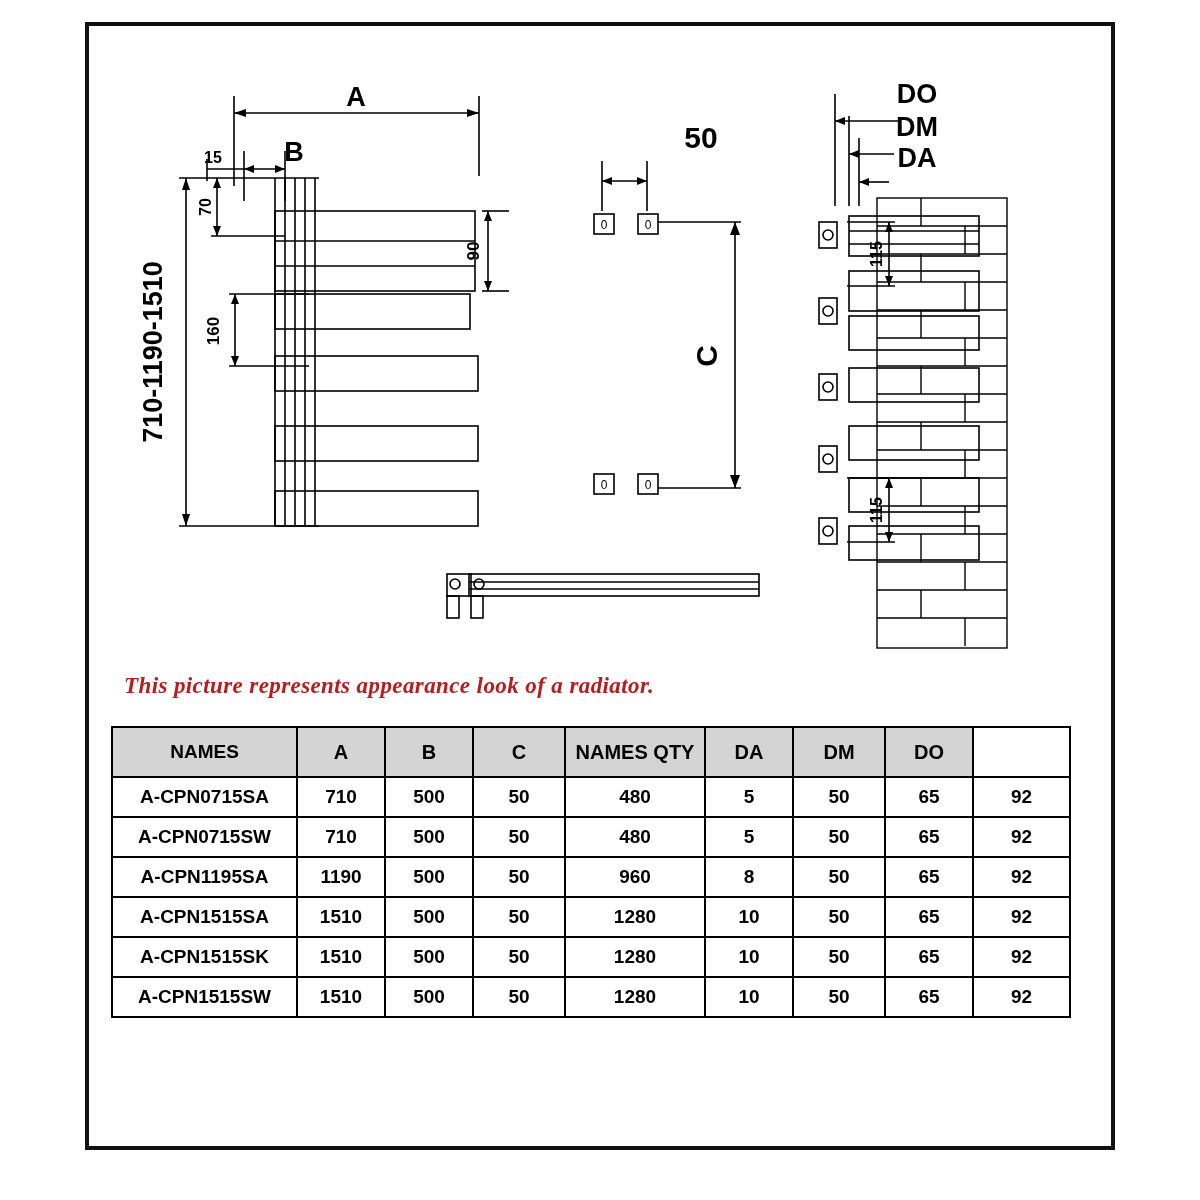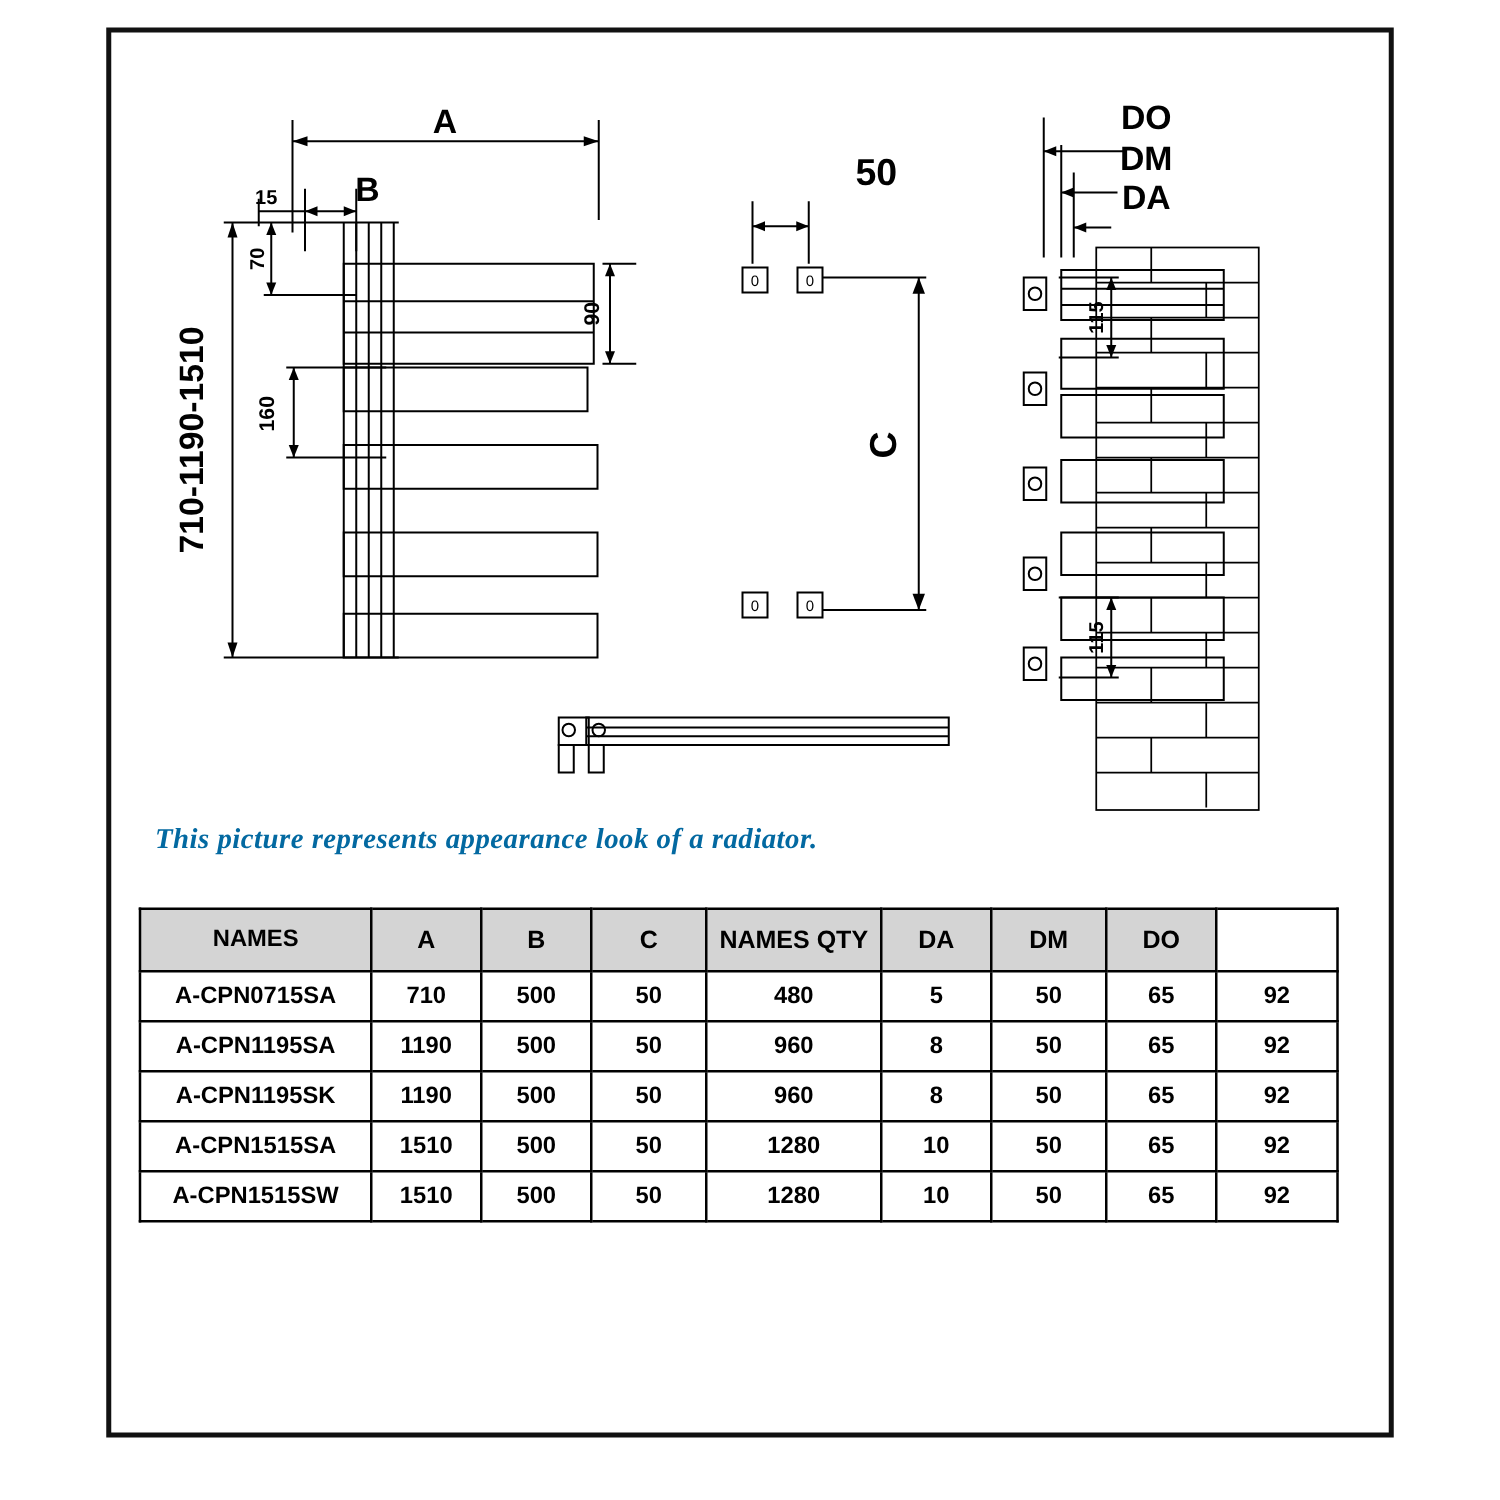--- a/index.html
+++ b/index.html
@@ -18,27 +18,27 @@
     box-sizing:border-box;
   }
   
   #drawing{
     position:absolute; left:0; top:0; width:1022px; height:660px;
   }
   #drawing svg{display:block;}
 
   .caption{
     position:absolute;
-    left:35px; top:632px;
+    left:35px; top:647px;
     width:900px;
     font-family:"Liberation Serif", serif;
     font-style:italic;
     font-weight:bold;
     font-size:23px;
-    color:#0369a1;
+    color:#b91c1c;
     letter-spacing:.4px;
     white-space:nowrap;
   }
 
   
   #table-wrap{
     position:absolute;
     left:22px; top:700px;
     width:960px;
   }
@@ -305,43 +305,54 @@
           <td>710</td>
           <td>500</td>
           <td>50</td>
           <td>480</td>
           <td>5</td>
           <td>50</td>
           <td>65</td>
           <td>92</td>
         </tr>
         <tr>
+          <td class="name">A-CPN0715SW</td>
+          <td>710</td>
+          <td>500</td>
+          <td>50</td>
+          <td>480</td>
+          <td>5</td>
+          <td>50</td>
+          <td>65</td>
+          <td>92</td>
+        </tr>
+        <tr>
           <td class="name">A-CPN1195SA</td>
           <td>1190</td>
           <td>500</td>
           <td>50</td>
           <td>960</td>
           <td>8</td>
           <td>50</td>
           <td>65</td>
           <td>92</td>
         </tr>
         <tr>
-          <td class="name">A-CPN1195SK</td>
-          <td>1190</td>
-          <td>500</td>
-          <td>50</td>
-          <td>960</td>
-          <td>8</td>
-          <td>50</td>
-          <td>65</td>
-          <td>92</td>
-        </tr>
-        <tr>
           <td class="name">A-CPN1515SA</td>
+          <td>1510</td>
+          <td>500</td>
+          <td>50</td>
+          <td>1280</td>
+          <td>10</td>
+          <td>50</td>
+          <td>65</td>
+          <td>92</td>
+        </tr>
+        <tr>
+          <td class="name">A-CPN1515SK</td>
           <td>1510</td>
           <td>500</td>
           <td>50</td>
           <td>1280</td>
           <td>10</td>
           <td>50</td>
           <td>65</td>
           <td>92</td>
         </tr>
         <tr>

